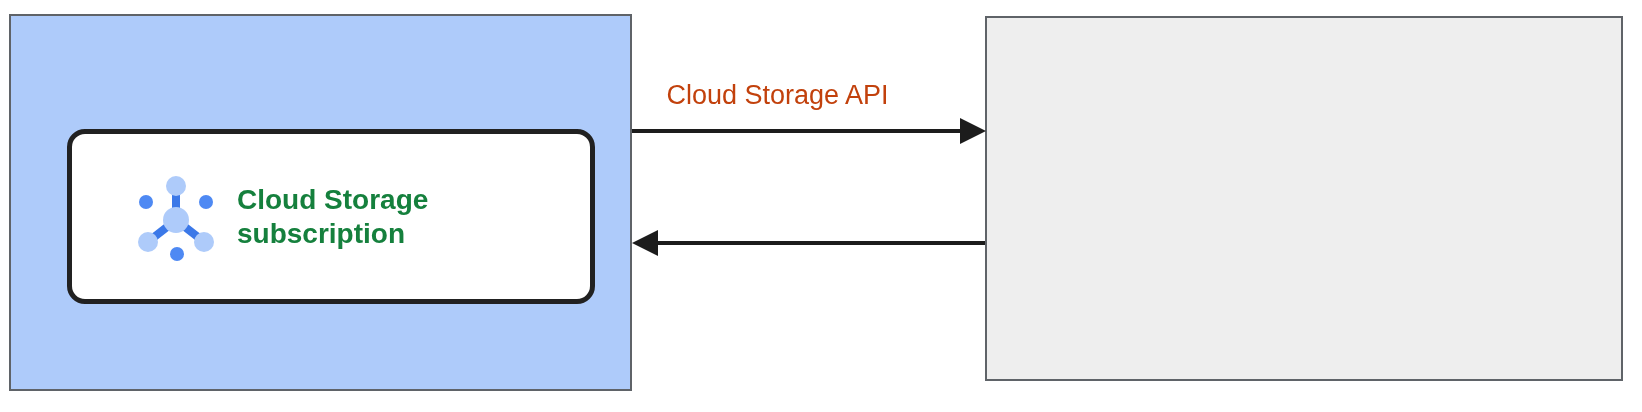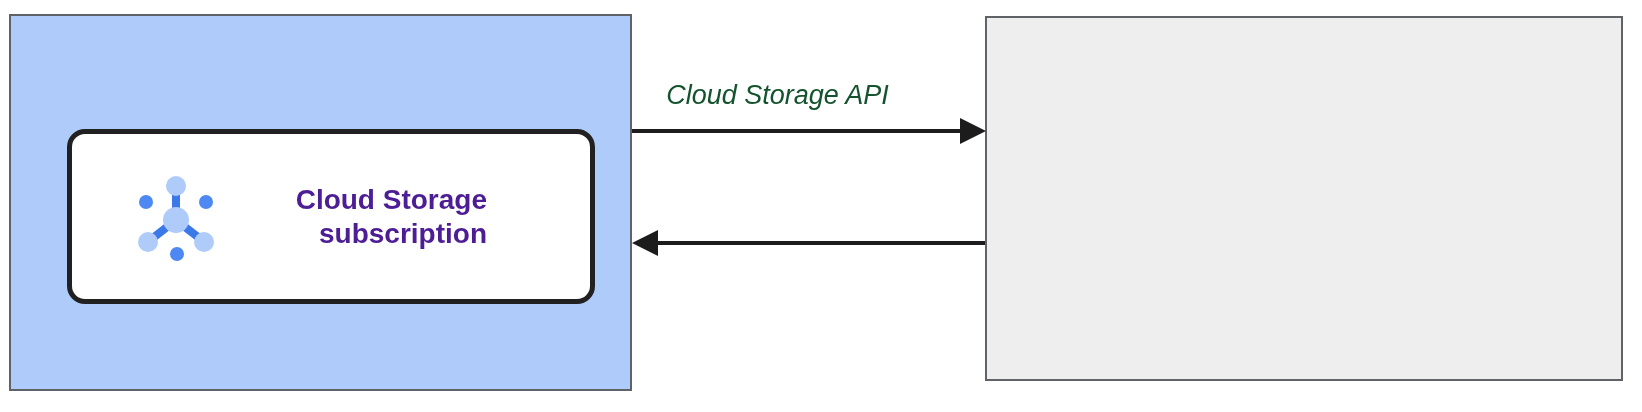--- a/index.html
+++ b/index.html
@@ -44,36 +44,34 @@
     width: 528px; height: 175px;
     padding-left: 64px;
   }
   .card-icon {
     flex: 0 0 auto;
     display: block;
   }
   .card-title {
     font-size: 28px;
     font-weight: bold;
-    color: #4c1d95;
+    color: #15803d;
     line-height: 34px;
     max-width: 250px;
-    text-align: right;
   }
   .card-left .card-title { margin-left: 21px; }
 
   .arrow-label {
     position: absolute;
     left: 632px;
     width: 291px;
     text-align: center;
     font-size: 27px;
-    color: #14532d;
+    color: #c2410c;
     white-space: nowrap;
-    font-style: italic;
   }
   .label-request  { top: 80px; }
   .label-response { top: 254px; }
 
   .arrow-line {
     position: absolute;
     height: 4px;
     background: #1c1c1c;
   }
   .line-request  { left: 632px; top: 129px; width: 330px; }

